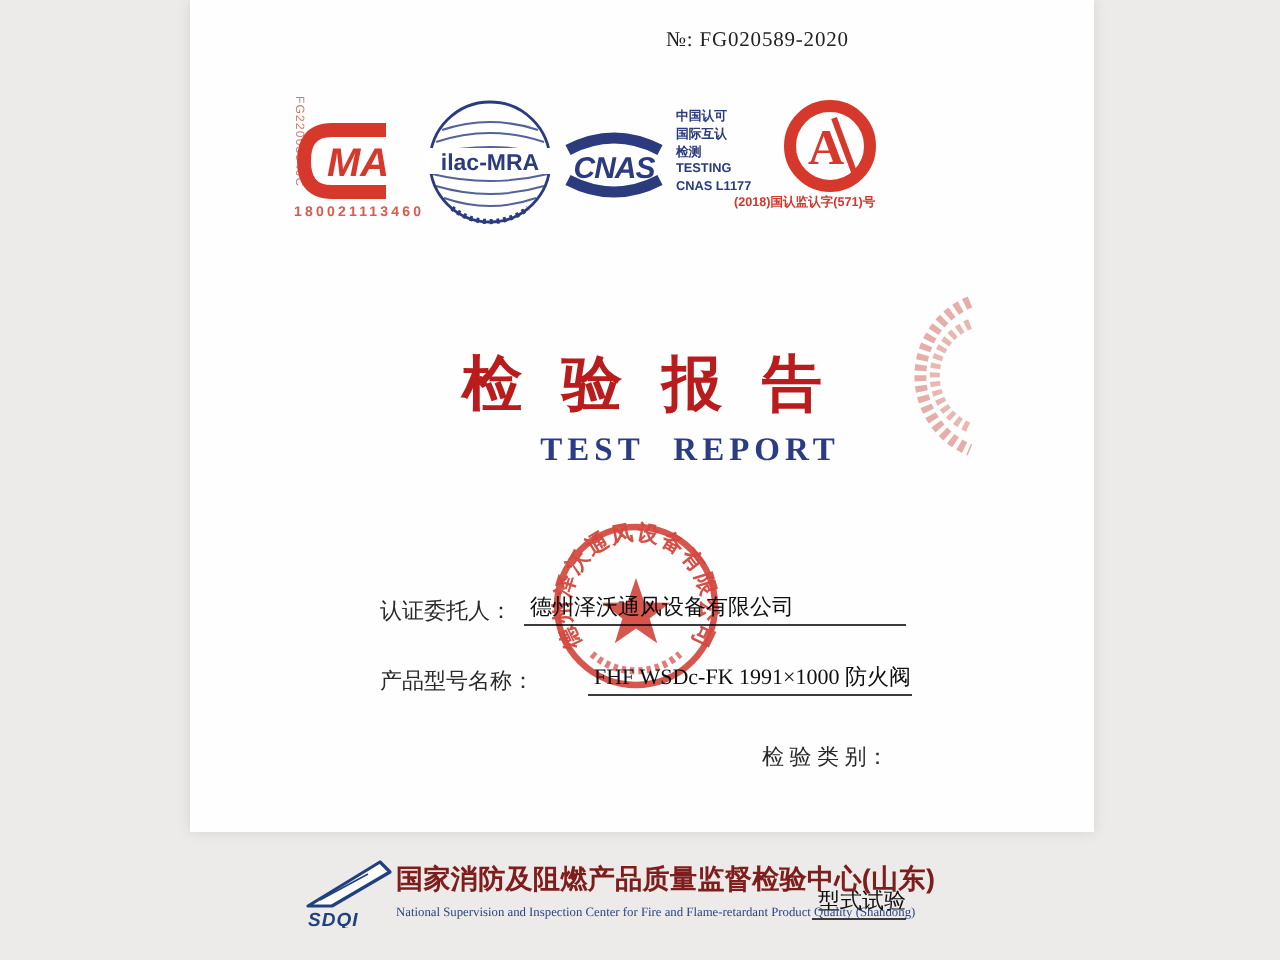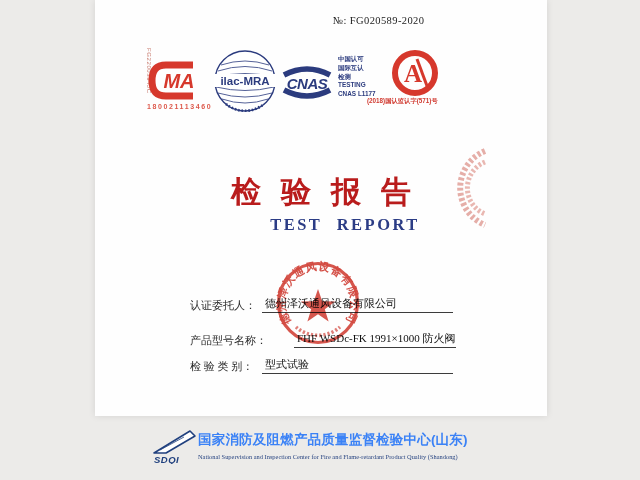--- a/index.html
+++ b/index.html
@@ -28,28 +28,28 @@
             font-family:"Liberation Sans",sans-serif;}
   .title-en{left:0;top:215px;width:452px;text-align:center;color:#2b3c85;font-weight:bold;
             font-size:16.5px;letter-spacing:2.5px;word-spacing:8px;
             font-family:"Liberation Serif",serif;margin-left:24px;}
 
   
   .field{left:55px;width:303px;height:18px;display:flex;align-items:flex-end;}
   .field .lbl{width:72px;flex:0 0 72px;font-size:11px;color:#2a2a2a;white-space:nowrap;margin-left:40px;}
   .field .val{flex:1;font-size:11px;color:#101010;border-bottom:1px solid #3c3c3c;
               padding:0 0 1px 3px;white-space:nowrap;}
-  .f1{top:295px;} .f2{top:330px;gap:32px;} .f3{top:356px;}
+  .f1{top:295px;} .f2{top:330px;gap:32px;} .f3{top:371px;flex-direction:column;}
 
   
   .seal{left:161px;top:241px;mix-blend-mode:multiply;opacity:.92;}
   .edge-stamp{left:352px;top:148px;opacity:.8;}
 
   
-  .footer-cn{left:103px;top:431px;font-size:13.5px;font-weight:bold;color:#3b82f6;
+  .footer-cn{left:103px;top:431px;font-size:13.5px;font-weight:bold;color:#7f1d1d;
              font-family:"Liberation Sans",sans-serif;white-space:nowrap;letter-spacing:.2px;}
   .footer-en{left:103px;top:453px;font-size:6.4px;color:#2a4682;white-space:nowrap;
              font-family:"Liberation Serif",serif;}
 </style>
 </head>
 <body>
 
 <div class="screen">
   <div class="page">
 

